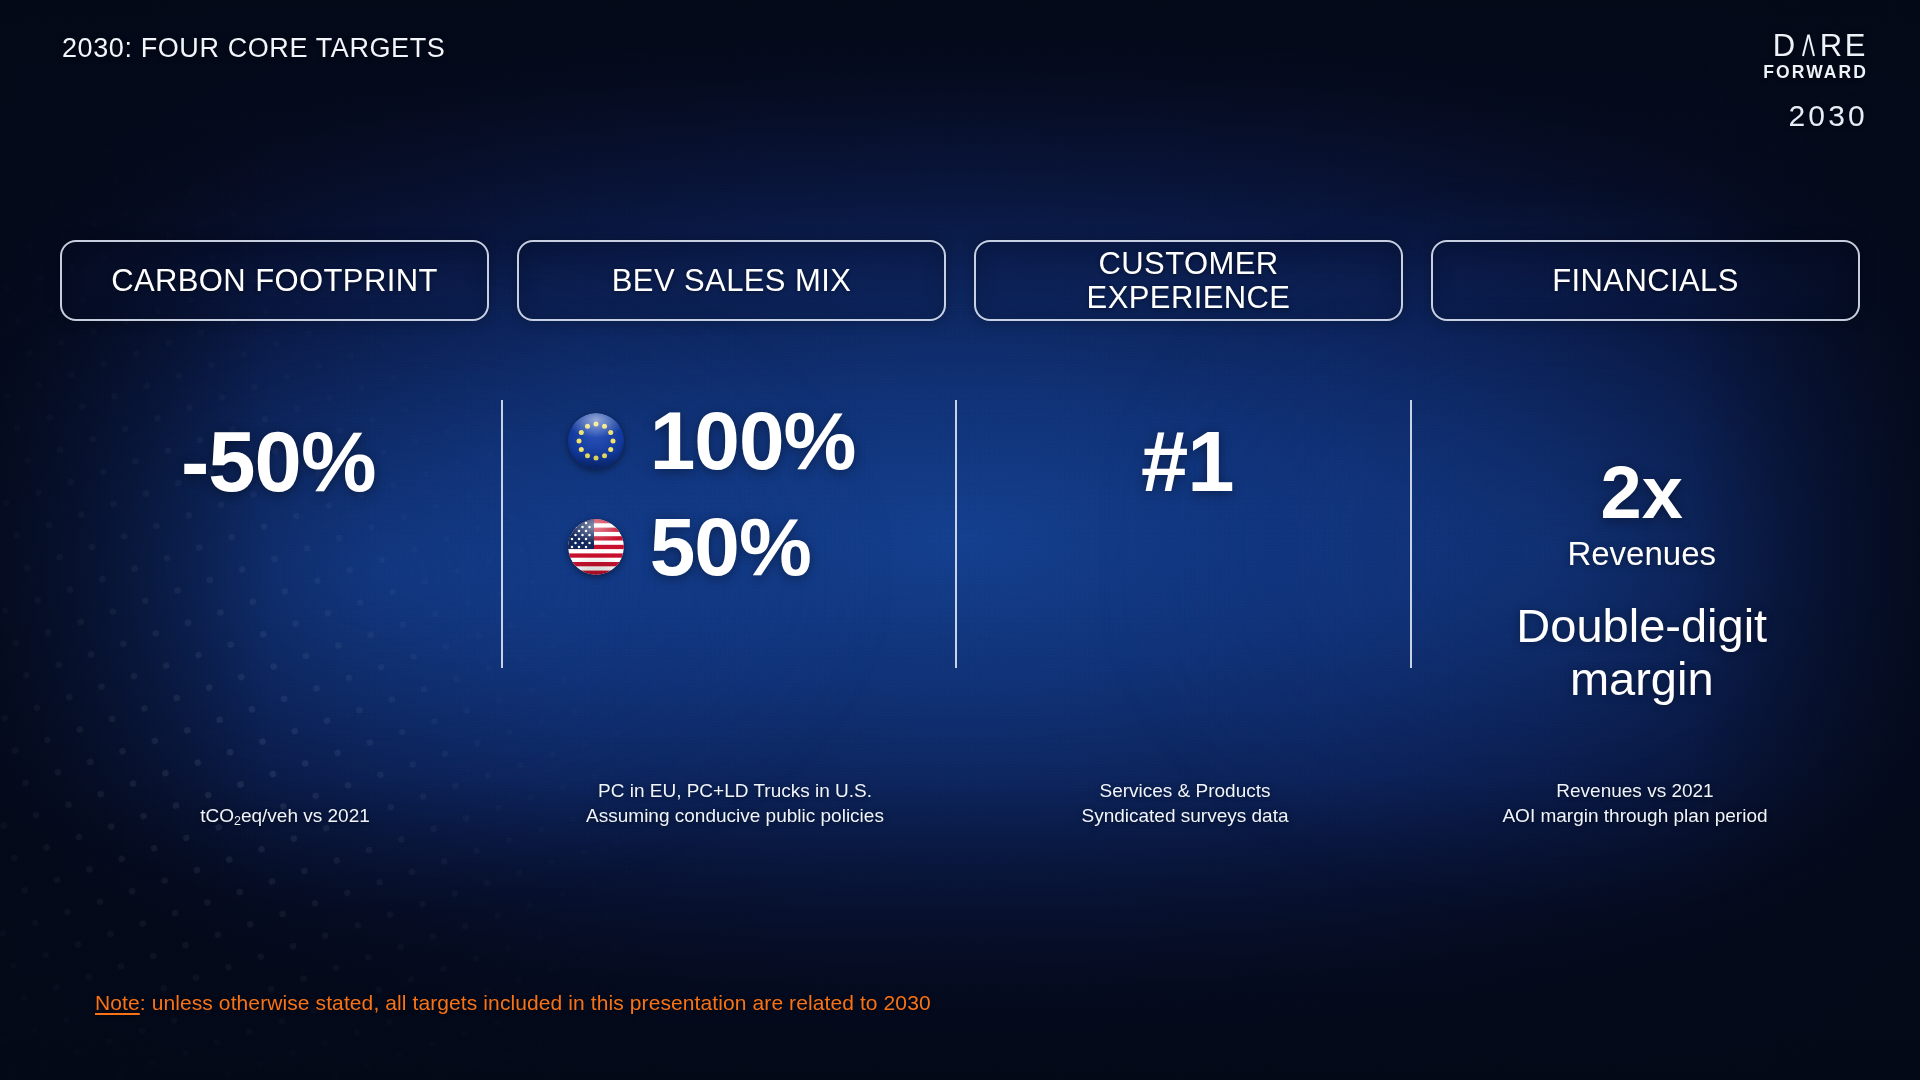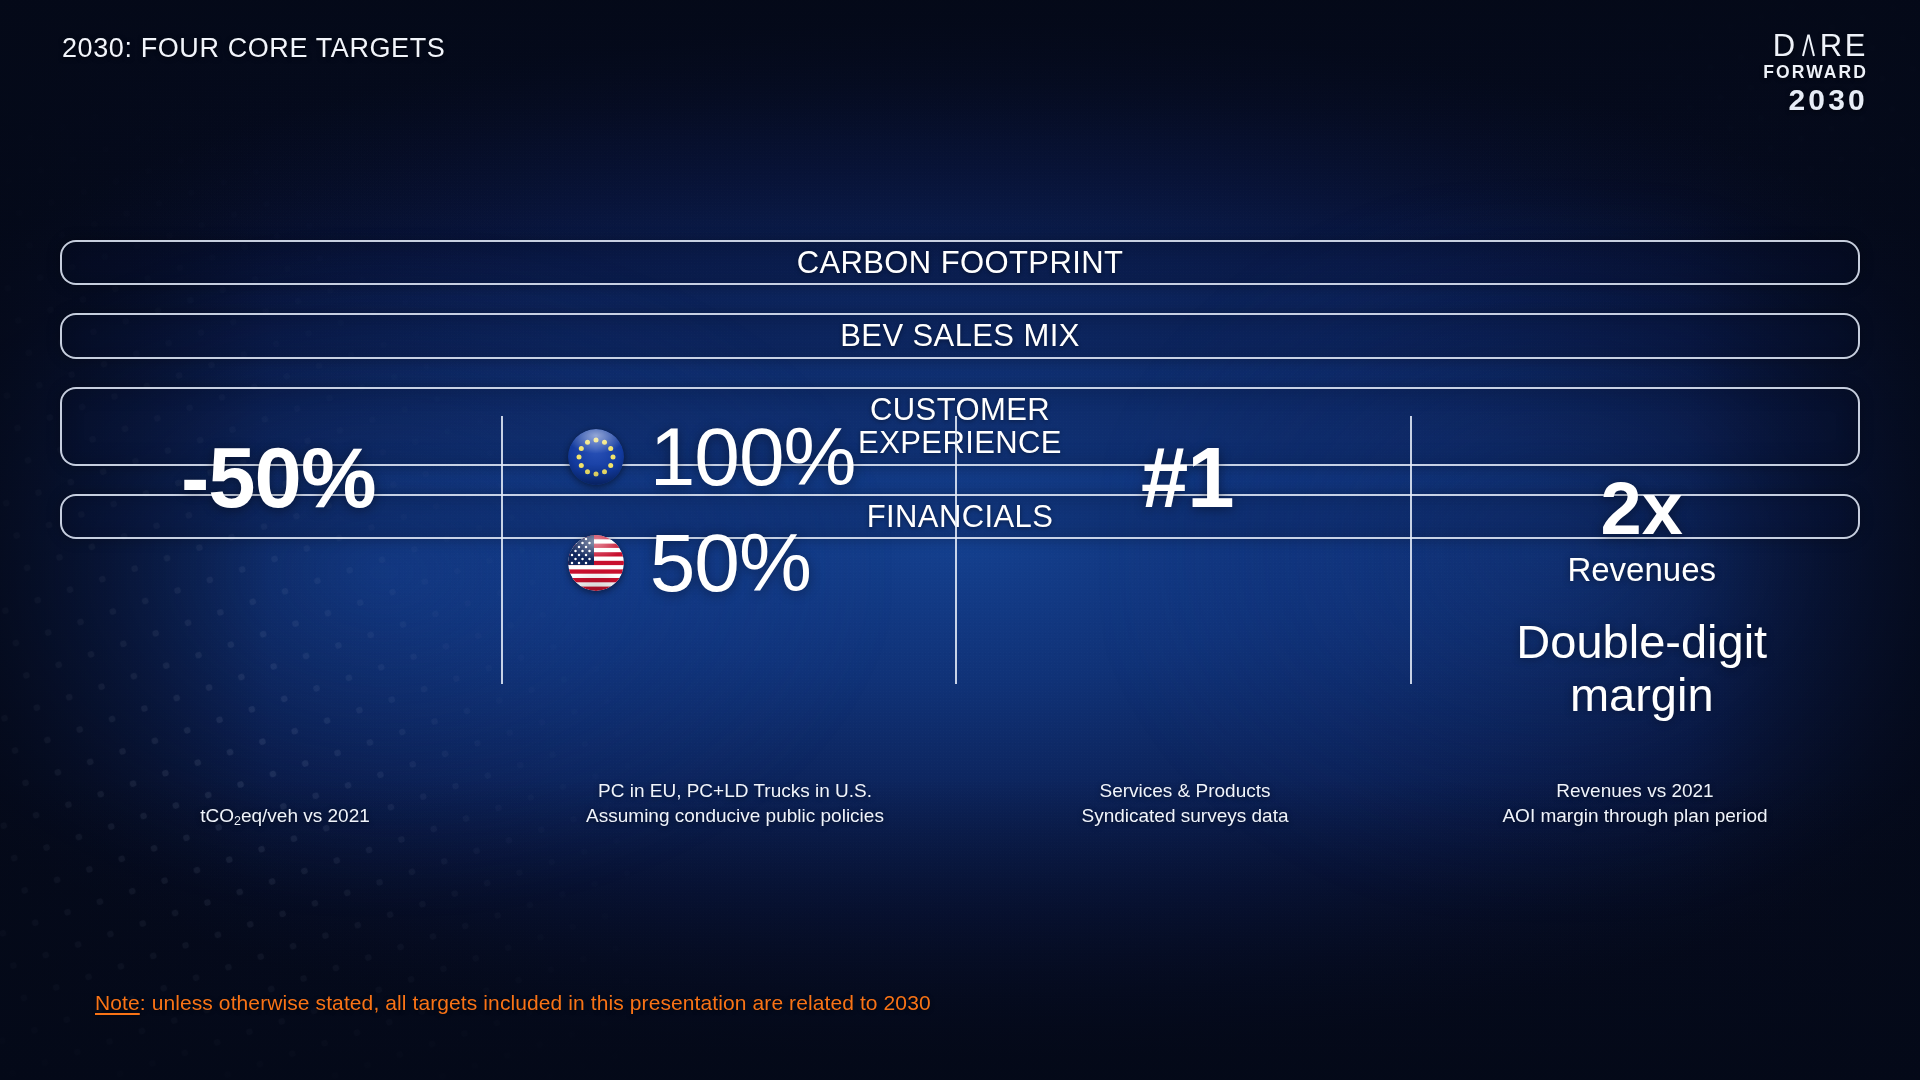--- a/index.html
+++ b/index.html
@@ -113,34 +113,33 @@
   .logo-dare .glyph-a::before { left:3px;  transform:rotate(14deg);  transform-origin:bottom center; }
   .logo-dare .glyph-a::after  { right:3px; transform:rotate(-14deg); transform-origin:bottom center; }
   .logo-forward {
     font-size:17.5px;
     font-weight:700;
     letter-spacing:2.1px;
     margin-top:3px;
   }
   .logo-year {
     font-size:30px;
-    font-weight:700;
+    font-weight:400;
     letter-spacing:3.2px;
-    margin-top:3px;
+    margin-top:19px;
     color:#e7edf7;
   }
 
   
   .pills {
     position:absolute;
     left:60px; top:240px;
     width:1800px; height:81px;
     display:flex;
     gap:28px;
-    flex-direction:column;
   }
   .pill {
     flex:1;
     border:2px solid rgba(225,233,247,0.88);
     border-radius:16px;
     display:flex;
     align-items:center;
     justify-content:center;
     text-align:center;
     padding:4px 10px;
@@ -153,21 +152,21 @@
     letter-spacing:0.4px;
     color:#ffffff;
     line-height:1.08;
     text-shadow:0 1px 4px rgba(0,0,0,0.45);
     white-space:pre-line;
   }
 
   
   .columns {
     position:absolute;
-    left:60px; top:392px;
+    left:60px; top:376px;
     width:1800px; height:310px;
     display:flex;
     gap:18px;
   }
   .col {
     flex:1;
     position:relative;
     display:flex;
     flex-direction:column;
     align-items:center;
@@ -210,21 +209,21 @@
   .flag-gloss {
     position:absolute; inset:0;
     border-radius:50%;
     background:
       radial-gradient(ellipse 86% 52% at 50% 12%, rgba(255,255,255,0.52) 0%, rgba(255,255,255,0.16) 42%, rgba(255,255,255,0) 62%),
       radial-gradient(ellipse 120% 100% at 50% 118%, rgba(0,0,0,0.30) 0%, rgba(0,0,0,0) 55%);
     pointer-events:none;
   }
   .flag-value {
     font-size:82px;
-    font-weight:400;
+    font-weight:700;
     letter-spacing:-1px;
     color:#ffffff;
     text-shadow:0 2px 12px rgba(0,0,0,0.40);
     line-height:1;
   }
 
   
   .col-cx { justify-content:flex-start; padding-top:43px; }
 
   

